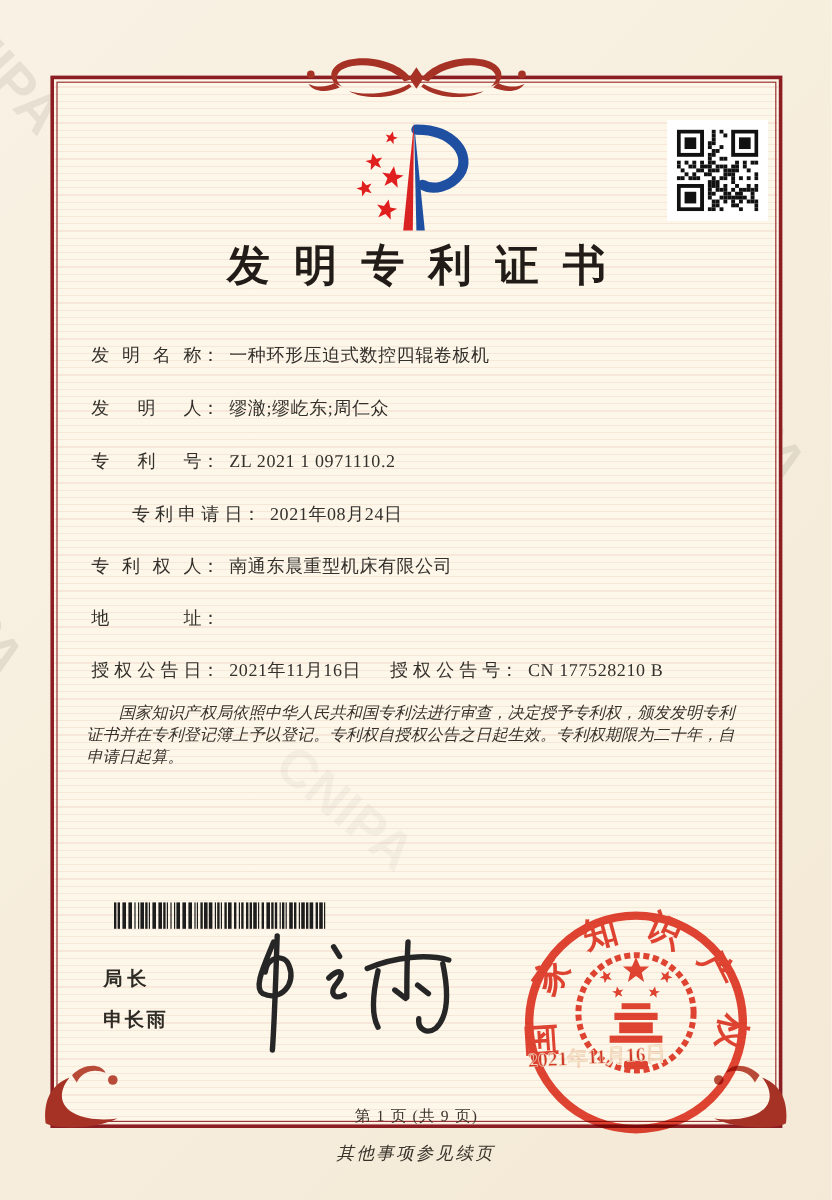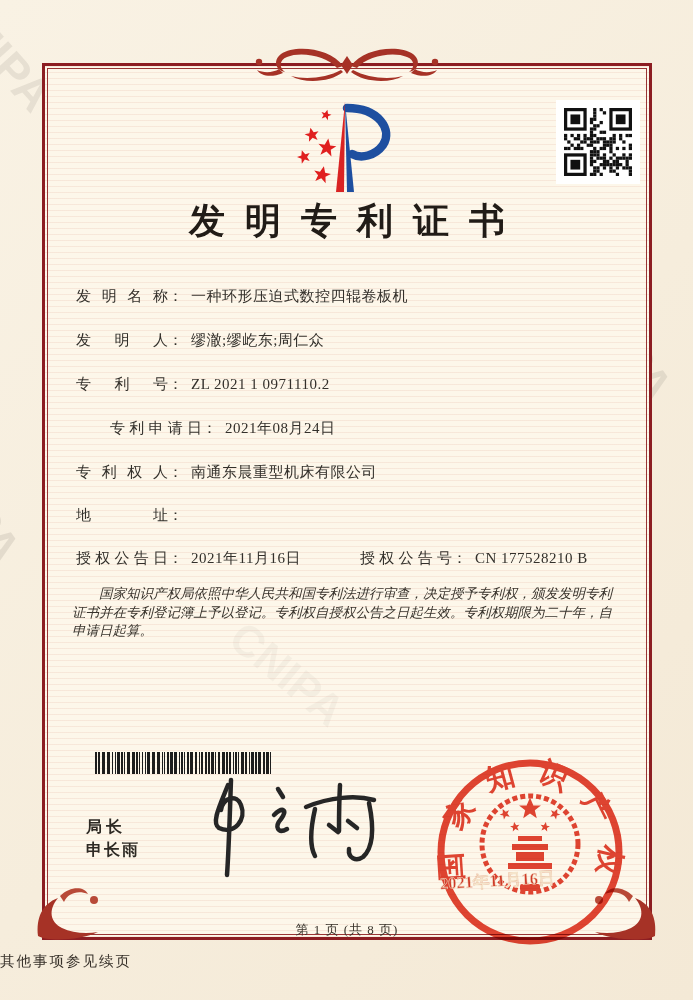--- a/index.html
+++ b/index.html
@@ -13,30 +13,30 @@
   .frame-tex{position:absolute;inset:0;
       background:repeating-linear-gradient(180deg,rgba(213,138,118,.14) 0 1px,transparent 1px 6px);}
   .frame-inner{position:absolute;inset:2px;border:1px solid #9a3434;}
   .certno{position:absolute;left:76px;top:99px;font-size:15px;letter-spacing:2.5px;color:#35302a;}
   .title{position:absolute;left:42px;top:197px;width:610px;text-align:center;font-size:36px;
          font-weight:bold;letter-spacing:20px;padding-left:20px;box-sizing:border-box;color:#211c17;}
   .row{position:absolute;left:76px;font-size:15px;color:#33302b;white-space:nowrap;display:flex;align-items:baseline;}
   .flabel{display:inline-block;width:92px;text-align:justify;text-align-last:justify;text-justify:inter-character;}
   .colon{margin-right:8px;}
   .fvalue{letter-spacing:0.5px;}
-  .pair2{margin-left:59px;display:inline-flex;align-items:baseline;}
+  .pair2{margin-left:24px;display:inline-flex;align-items:baseline;}
   .body-text{position:absolute;left:72px;top:585px;width:548px;}
   .body-text p{margin:0;font-size:13.5px;line-height:18.6px;text-indent:2em;font-style:italic;color:#37322b;}
   .barcode{position:absolute;left:95px;top:752px;width:180px;height:22px;}
   .signer{position:absolute;left:86px;font-family:"Liberation Sans","DejaVu Sans",sans-serif;
           font-weight:600;font-size:16px;letter-spacing:4px;color:#2e2a24;}
   .pageinfo{position:absolute;left:42px;top:921px;width:610px;text-align:center;font-size:13px;
             letter-spacing:1px;color:#3a342c;}
-  .footnote{position:absolute;left:0;top:952px;width:693px;text-align:left;font-size:14.5px;
-            letter-spacing:2px;color:#37312a;}
+  .footnote{position:absolute;left:0;top:952px;width:693px;text-align:center;font-size:14.5px;
+            font-style:italic;letter-spacing:2px;color:#37312a;}
   .qrbox{position:absolute;left:556px;top:100px;width:84px;height:84px;background:#fff;
          display:flex;align-items:center;justify-content:center;}
   .sealbox{position:absolute;left:430px;top:752px;width:200px;height:200px;mix-blend-mode:multiply;}
   svg{display:block;}
 </style>
 </head>
 <body>
 
 <div class="page">
 
@@ -324,21 +324,21 @@
       <div style="position:absolute;left:150px;top:0;width:2px;height:22px;background:#1d1d1d;"></div>
       <div style="position:absolute;left:154px;top:0;width:1px;height:22px;background:#1d1d1d;"></div>
       <div style="position:absolute;left:156px;top:0;width:3px;height:22px;background:#1d1d1d;"></div>
       <div style="position:absolute;left:160px;top:0;width:2px;height:22px;background:#1d1d1d;"></div>
       <div style="position:absolute;left:163px;top:0;width:3px;height:22px;background:#1d1d1d;"></div>
       <div style="position:absolute;left:168px;top:0;width:2px;height:22px;background:#1d1d1d;"></div>
       <div style="position:absolute;left:171px;top:0;width:3px;height:22px;background:#1d1d1d;"></div>
       <div style="position:absolute;left:175px;top:0;width:1px;height:22px;background:#1d1d1d;"></div>
     </div>
 
-  <div class="signer" style="top:806px;margin-top:11px;">局长</div>
+  <div class="signer" style="top:806px;">局长</div>
   <div class="signer" style="top:840px;letter-spacing:2px;">申长雨</div>
 
   <svg style="position:absolute;left:190px;top:775px;" width="190" height="110" viewBox="0 0 190 110">
     <g fill="none" stroke="#262626" stroke-width="4.5" stroke-linecap="round" stroke-linejoin="round">
       <path d="M38,10 C30,30 21,48 29,53 C44,60 57,45 51,30 C47,19 33,22 31,35"></path>
       <path d="M41,5 C40,32 39,72 37,100"></path>
       <path d="M88,14 L93,22"></path>
       <path d="M84,40 C93,31 98,35 91,44 C84,52 88,59 97,54"></path>
       <path d="M116,32 C140,22 166,20 184,25"></path>
       <path d="M150,10 C149,28 149,46 149,56"></path>
@@ -371,16 +371,16 @@
         <rect x="88" y="84" width="24" height="5"></rect>
         <rect x="82" y="92" width="36" height="6"></rect>
         <rect x="86" y="100" width="28" height="9"></rect>
         <rect x="78" y="111" width="44" height="6"></rect>
         <rect x="90" y="132" width="20" height="7" rx="2"></rect>
       </g>
       <text x="10" y="134" font-size="16.5" font-weight="bold" fill="#cf2f1d" transform="rotate(-3 70 130)" stroke="#f7ecdc" stroke-width="0.5" style="font-family:'Liberation Serif',serif;">2021年11月16日</text>
     </svg>
   </div>
 
-  <div class="pageinfo">第 1 页 (共 8 页)</div>
+  <div class="pageinfo">第 1 页 (共 9 页)</div>
   <div class="footnote">其他事项参见续页</div>
 
 </div>
 
 </body></html>

